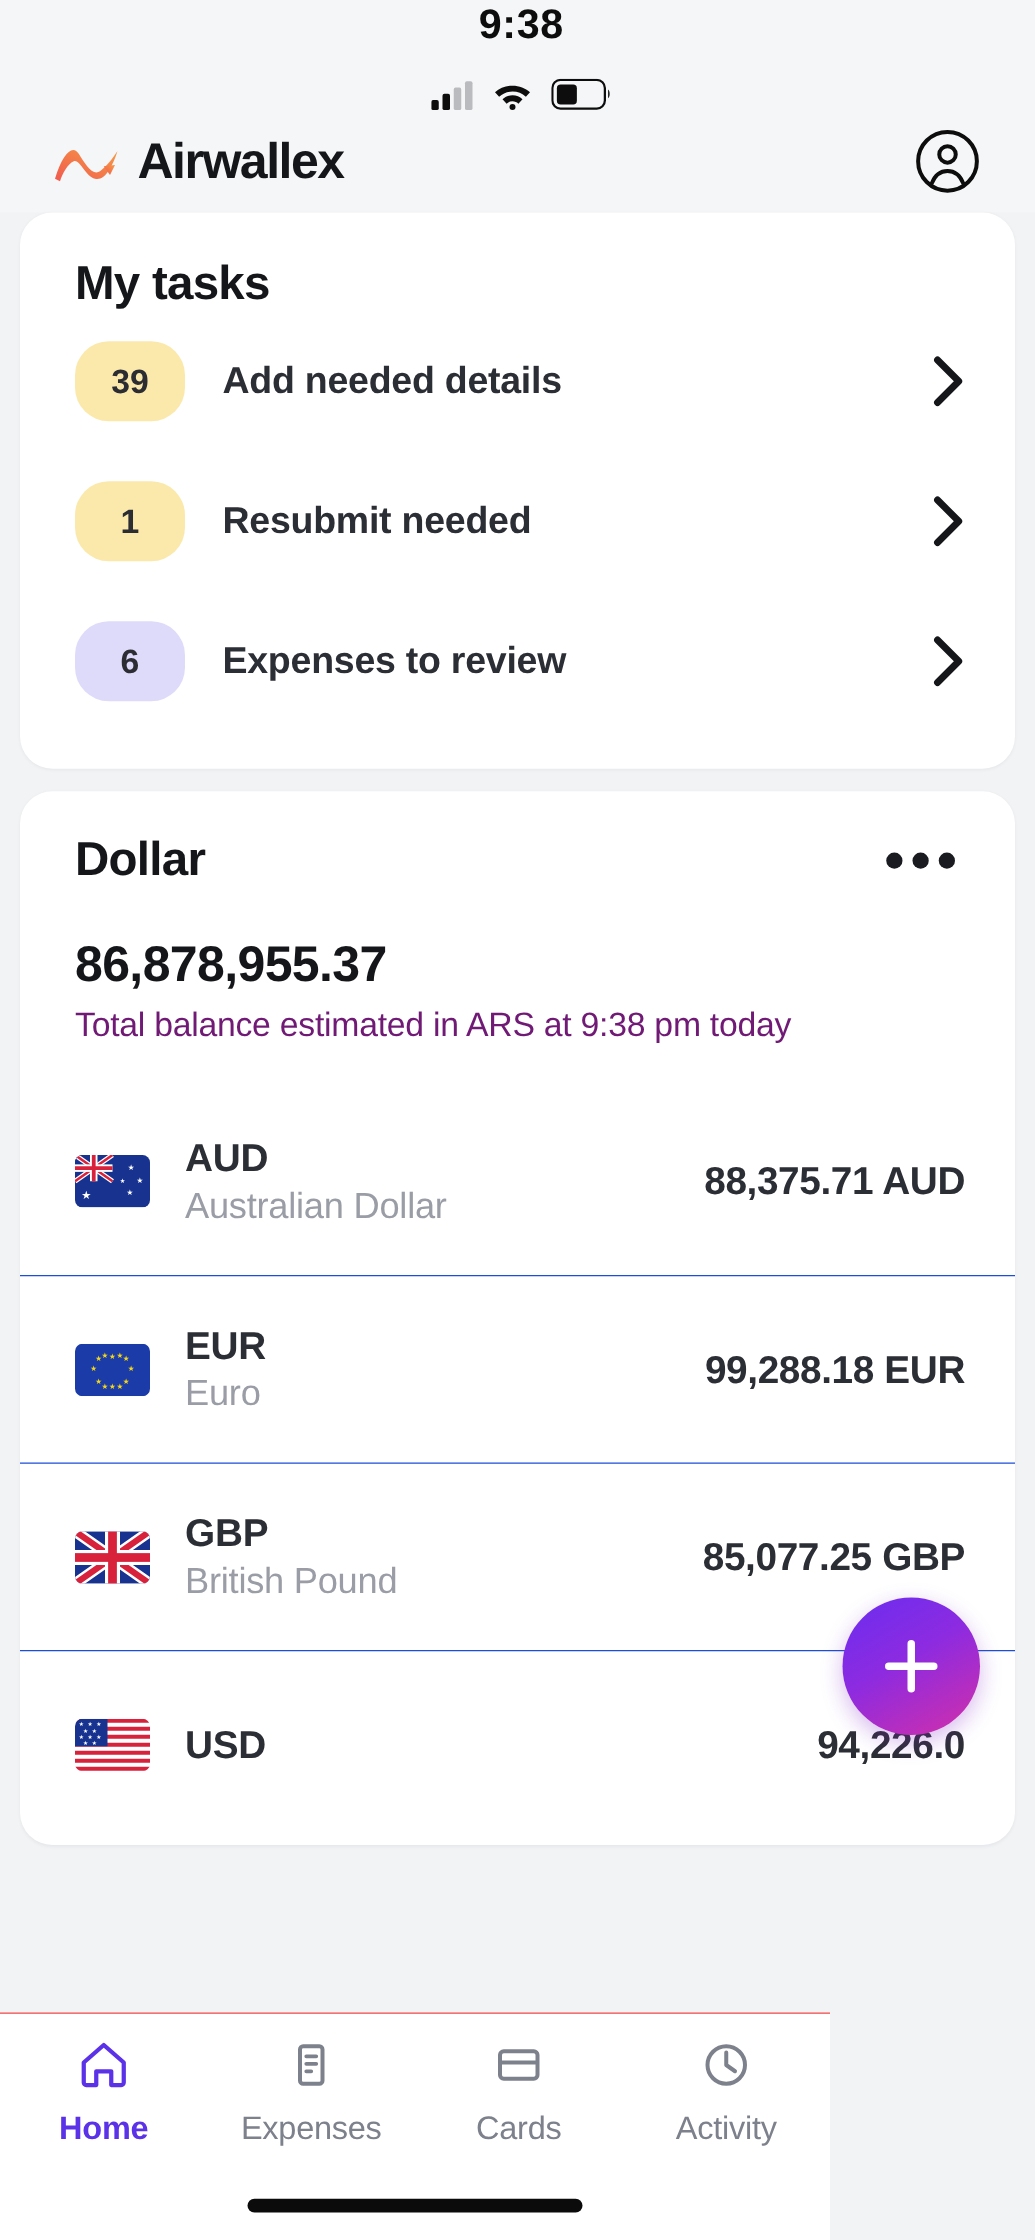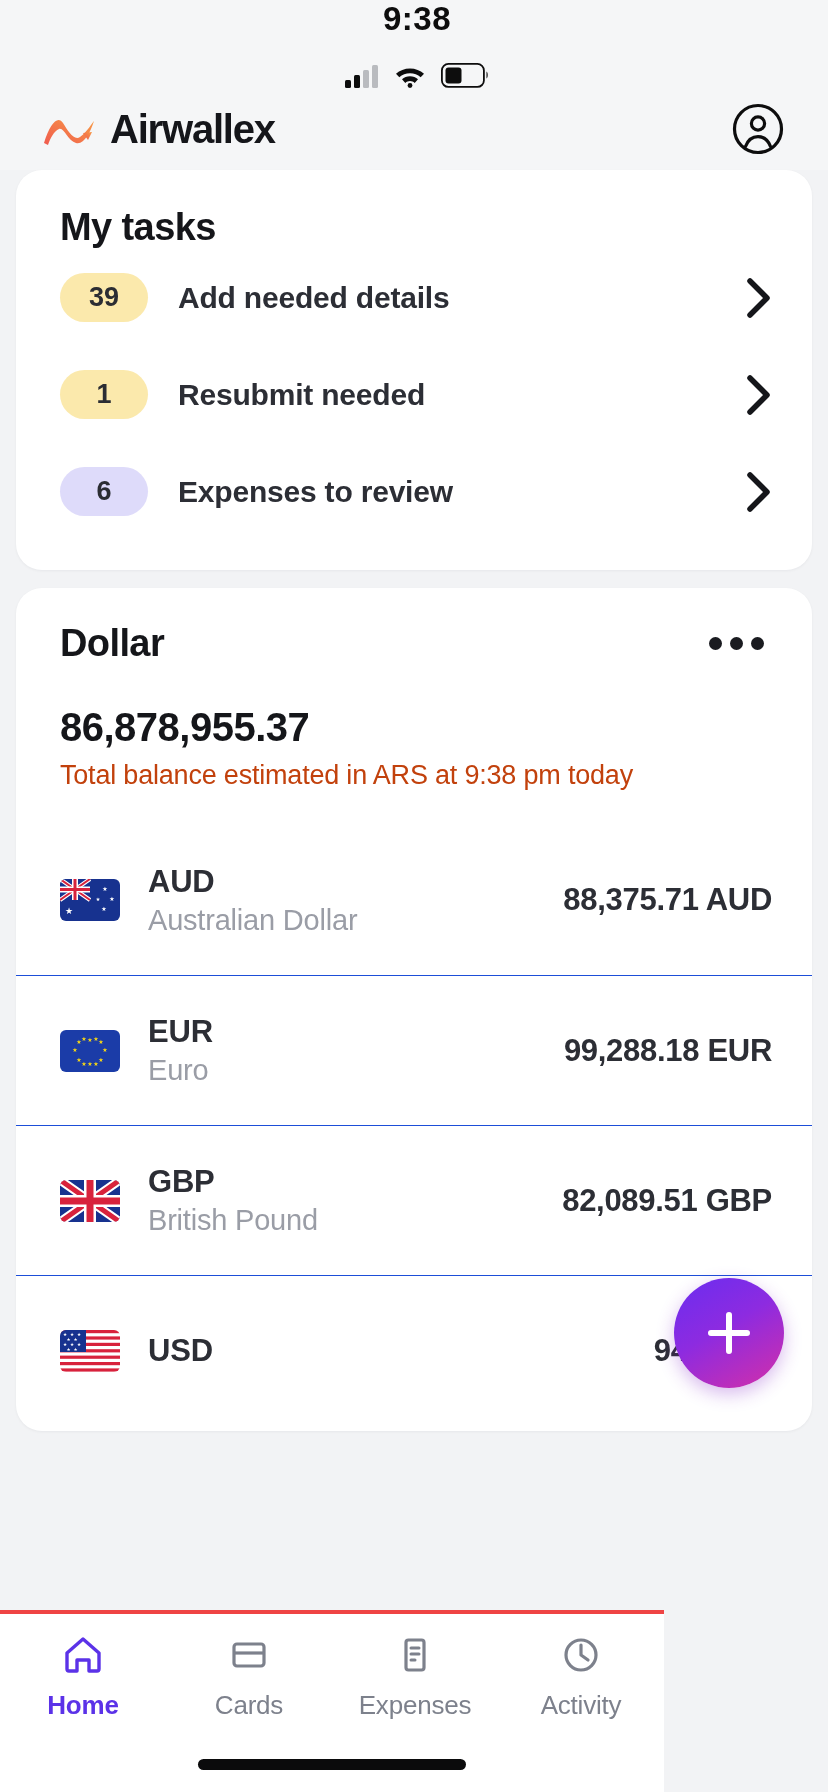--- a/index.html
+++ b/index.html
@@ -38,21 +38,21 @@
   }
   .card-title{ font-size:38px; font-weight:700; color:#15161a; letter-spacing:-.6px; }
 
   
   .tasks{ padding:36px 0 30px 0; }
   .tasks .card-title{ padding:0 44px 0 44px; }
   .task-row{
     display:flex; align-items:center; padding:24px 40px 24px 44px;
   }
   .badge{
-    min-width:88px; height:49px; border-radius:27px;
+    min-width:88px; height:64px; border-radius:27px;
     display:flex; align-items:center; justify-content:center;
     font-size:27px; font-weight:600; color:#2b2d33; flex:0 0 auto;
   }
   .badge.yellow{ background:#fbe9ac; }
   .badge.lilac{ background:#dedbfa; }
   .task-label{
     flex:1; margin-left:30px; font-size:30px; font-weight:600;
     color:#2c2e35; letter-spacing:-.2px;
   }
   .chev{ flex:0 0 auto; }
@@ -60,21 +60,21 @@
   
   .wallet{ padding:34px 0 6px 0; }
   .wallet-head{
     display:flex; align-items:center; justify-content:space-between;
     padding:0 44px 0 44px;
   }
   .dots{ display:flex; gap:8px; padding:14px 4px; }
   .dots i{ width:13px; height:13px; border-radius:50%; background:#1a1b20; display:block; }
 
   .balance{ font-size:40px; font-weight:700; color:#15161a; padding:40px 44px 0 44px; letter-spacing:-.5px; }
-  .balance-sub{ font-size:27px; color:#c2410c; padding:10px 44px 0 44px; letter-spacing:-.2px; }
+  .balance-sub{ font-size:27px; color:#701a75; padding:10px 44px 0 44px; letter-spacing:-.2px; }
 
   .fx-list{ margin-top:34px; }
   .fx-row{
     display:flex; align-items:center; padding:30px 40px 30px 44px;
     border-top:1px solid #1d4ed8; min-height:150px;
   }
   .fx-row.first{ border-top:none; }
   .flag{ width:60px; height:42px; border-radius:6px; overflow:hidden; flex:0 0 auto; position:relative; }
   .fx-names{ margin-left:28px; flex:1; }
   .fx-code{ font-size:31px; font-weight:600; color:#2c2e35; letter-spacing:-.2px; }
@@ -87,21 +87,21 @@
     width:110px; height:110px; border-radius:50%;
     background:linear-gradient(150deg,#6a2df0 0%,#8d2be0 45%,#d42fa8 100%);
     box-shadow:0 6px 18px rgba(130,40,200,.32);
     display:flex; align-items:center; justify-content:center;
   }
 
   
   .bottomnav{
     position:absolute; left:0; bottom:0; width:664px; height:182px;
     background:#fff; display:flex; align-items:flex-start; padding-top:18px;
-    border-top:4px solid #ef4444;
+    border-top:1px solid #ef4444;
   }
   .nav-item{ flex:1; display:flex; flex-direction:column; align-items:center; gap:12px; }
   .nav-label{ font-size:26px; color:#7d818c; letter-spacing:-.2px; }
   .nav-item.active .nav-label{ color:#5b32e8; font-weight:600; }
   .homebar{
     position:absolute; left:50%; transform:translateX(-50%);
     bottom:22px; width:268px; height:11px; border-radius:6px; background:#0b0b0c;
   }
 </style>
 </head>
@@ -257,21 +257,21 @@
           <rect x="24" y="0" width="12" height="42" fill="#fff"></rect>
           <rect x="0" y="15" width="60" height="12" fill="#fff"></rect>
           <rect x="26.5" y="0" width="7" height="42" fill="#d8223c"></rect>
           <rect x="0" y="17.5" width="60" height="7" fill="#d8223c"></rect>
         </svg>
       </div>
       <div class="fx-names">
         <div class="fx-code">GBP</div>
         <div class="fx-name">British Pound</div>
       </div>
-      <div class="fx-amt">82,089.51 GBP</div>
+      <div class="fx-amt">85,077.25 GBP</div>
     </div>
 
     <div class="fx-row">
       <div class="flag">
         <svg width="60" height="42" viewBox="0 0 60 42">
           <rect width="60" height="42" fill="#fff"></rect>
           <g fill="#d8223c">
             <rect y="0" width="60" height="3.2"></rect>
               <rect y="6.4" width="60" height="3.2"></rect>
             <rect y="12.8" width="60" height="3.2"></rect>
@@ -314,32 +314,32 @@
 
   <div class="nav-item active">
     <svg width="46" height="46" viewBox="0 0 46 46">
       <path d="M7 21 L23 7 L39 21 V37 a2 2 0 0 1 -2 2 H29 V28 h-12 v11 H9 a2 2 0 0 1 -2 -2 Z" fill="none" stroke="#5b32e8" stroke-width="3.4" stroke-linejoin="round" stroke-linecap="round"></path>
     </svg>
     <div class="nav-label">Home</div>
   </div>
 
   <div class="nav-item">
     <svg width="46" height="46" viewBox="0 0 46 46">
+      <rect x="14" y="8" width="18" height="30" rx="2.5" fill="none" stroke="#7d818c" stroke-width="3.2"></rect>
+      <path d="M19 16 H27 M19 22 H27 M19 28 H23" stroke="#7d818c" stroke-width="3" stroke-linecap="round"></path>
+    </svg>
+    <div class="nav-label">Expenses</div>
+  </div>
+
+  <div class="nav-item">
+    <svg width="46" height="46" viewBox="0 0 46 46">
       <rect x="8" y="12" width="30" height="22" rx="3" fill="none" stroke="#7d818c" stroke-width="3.2"></rect>
       <path d="M8 21 H38" stroke="#7d818c" stroke-width="3.2"></path>
     </svg>
     <div class="nav-label">Cards</div>
-  </div>
-
-  <div class="nav-item">
-    <svg width="46" height="46" viewBox="0 0 46 46">
-      <rect x="14" y="8" width="18" height="30" rx="2.5" fill="none" stroke="#7d818c" stroke-width="3.2"></rect>
-      <path d="M19 16 H27 M19 22 H27 M19 28 H23" stroke="#7d818c" stroke-width="3" stroke-linecap="round"></path>
-    </svg>
-    <div class="nav-label">Expenses</div>
   </div>
 
   <div class="nav-item">
     <svg width="46" height="46" viewBox="0 0 46 46">
       <circle cx="23" cy="23" r="15" fill="none" stroke="#7d818c" stroke-width="3.2"></circle>
       <path d="M23 13 V23 L30 28" fill="none" stroke="#7d818c" stroke-width="3.2" stroke-linecap="round" stroke-linejoin="round"></path>
     </svg>
     <div class="nav-label">Activity</div>
   </div>
 

